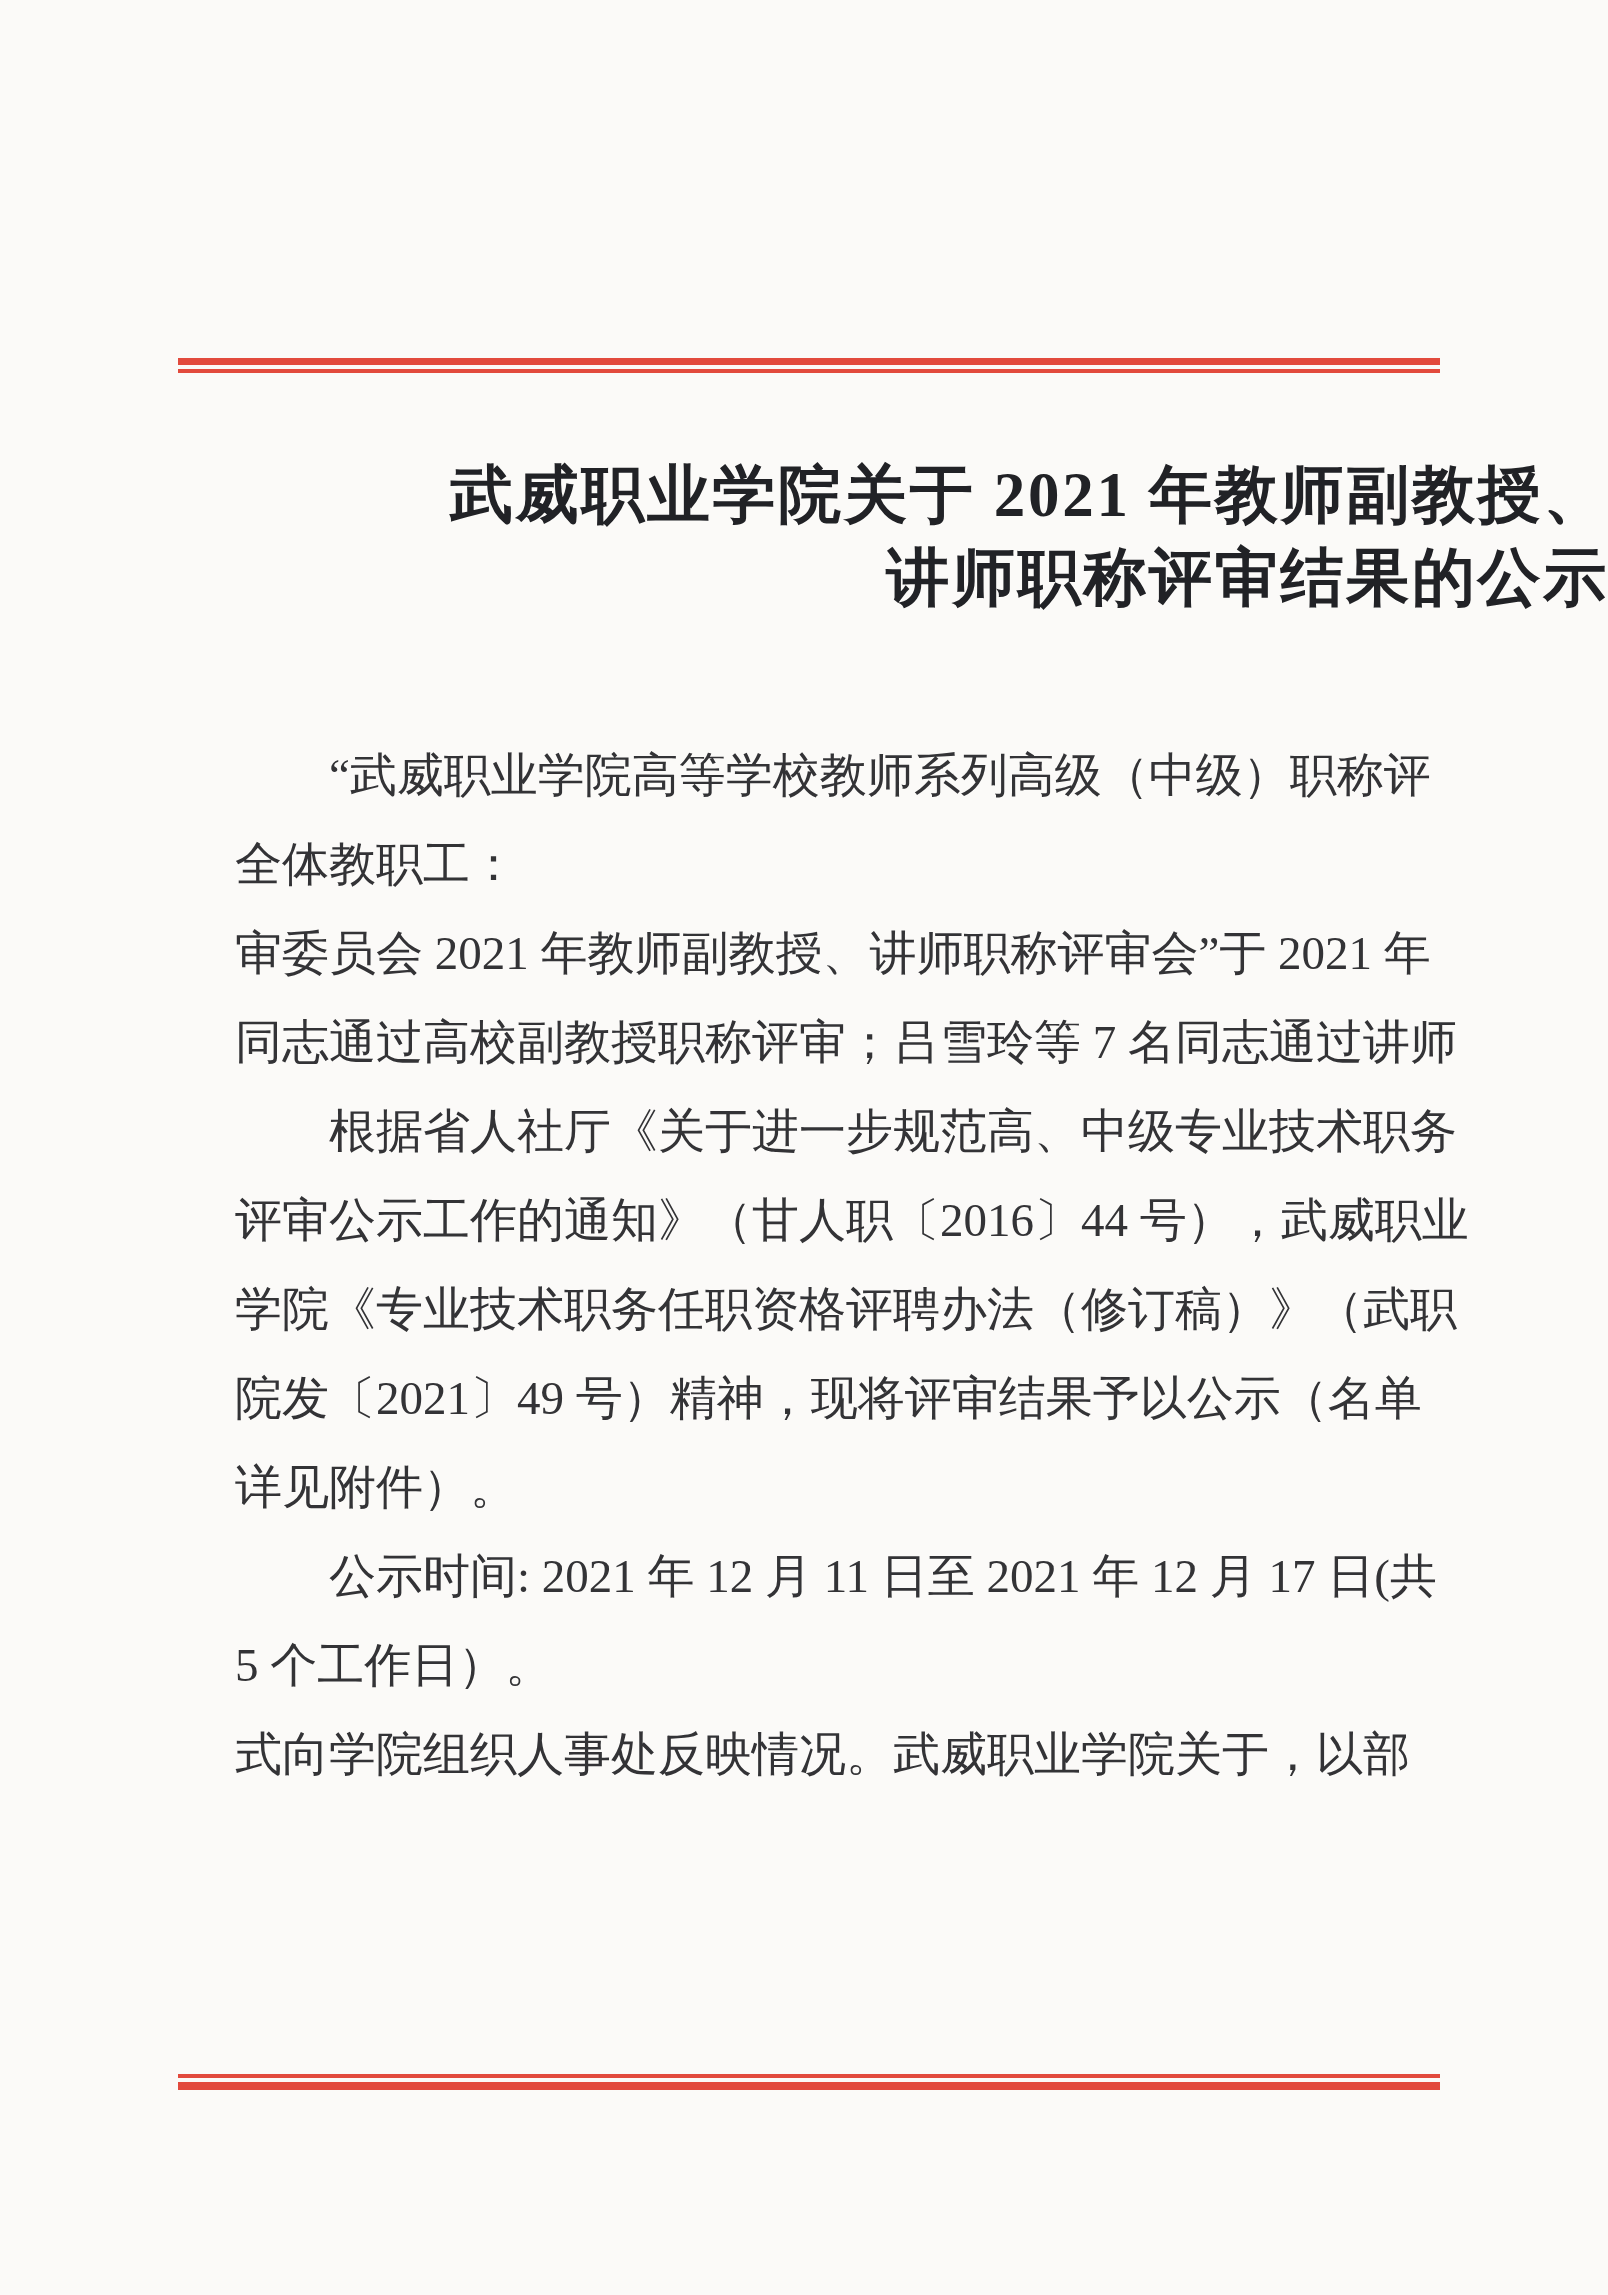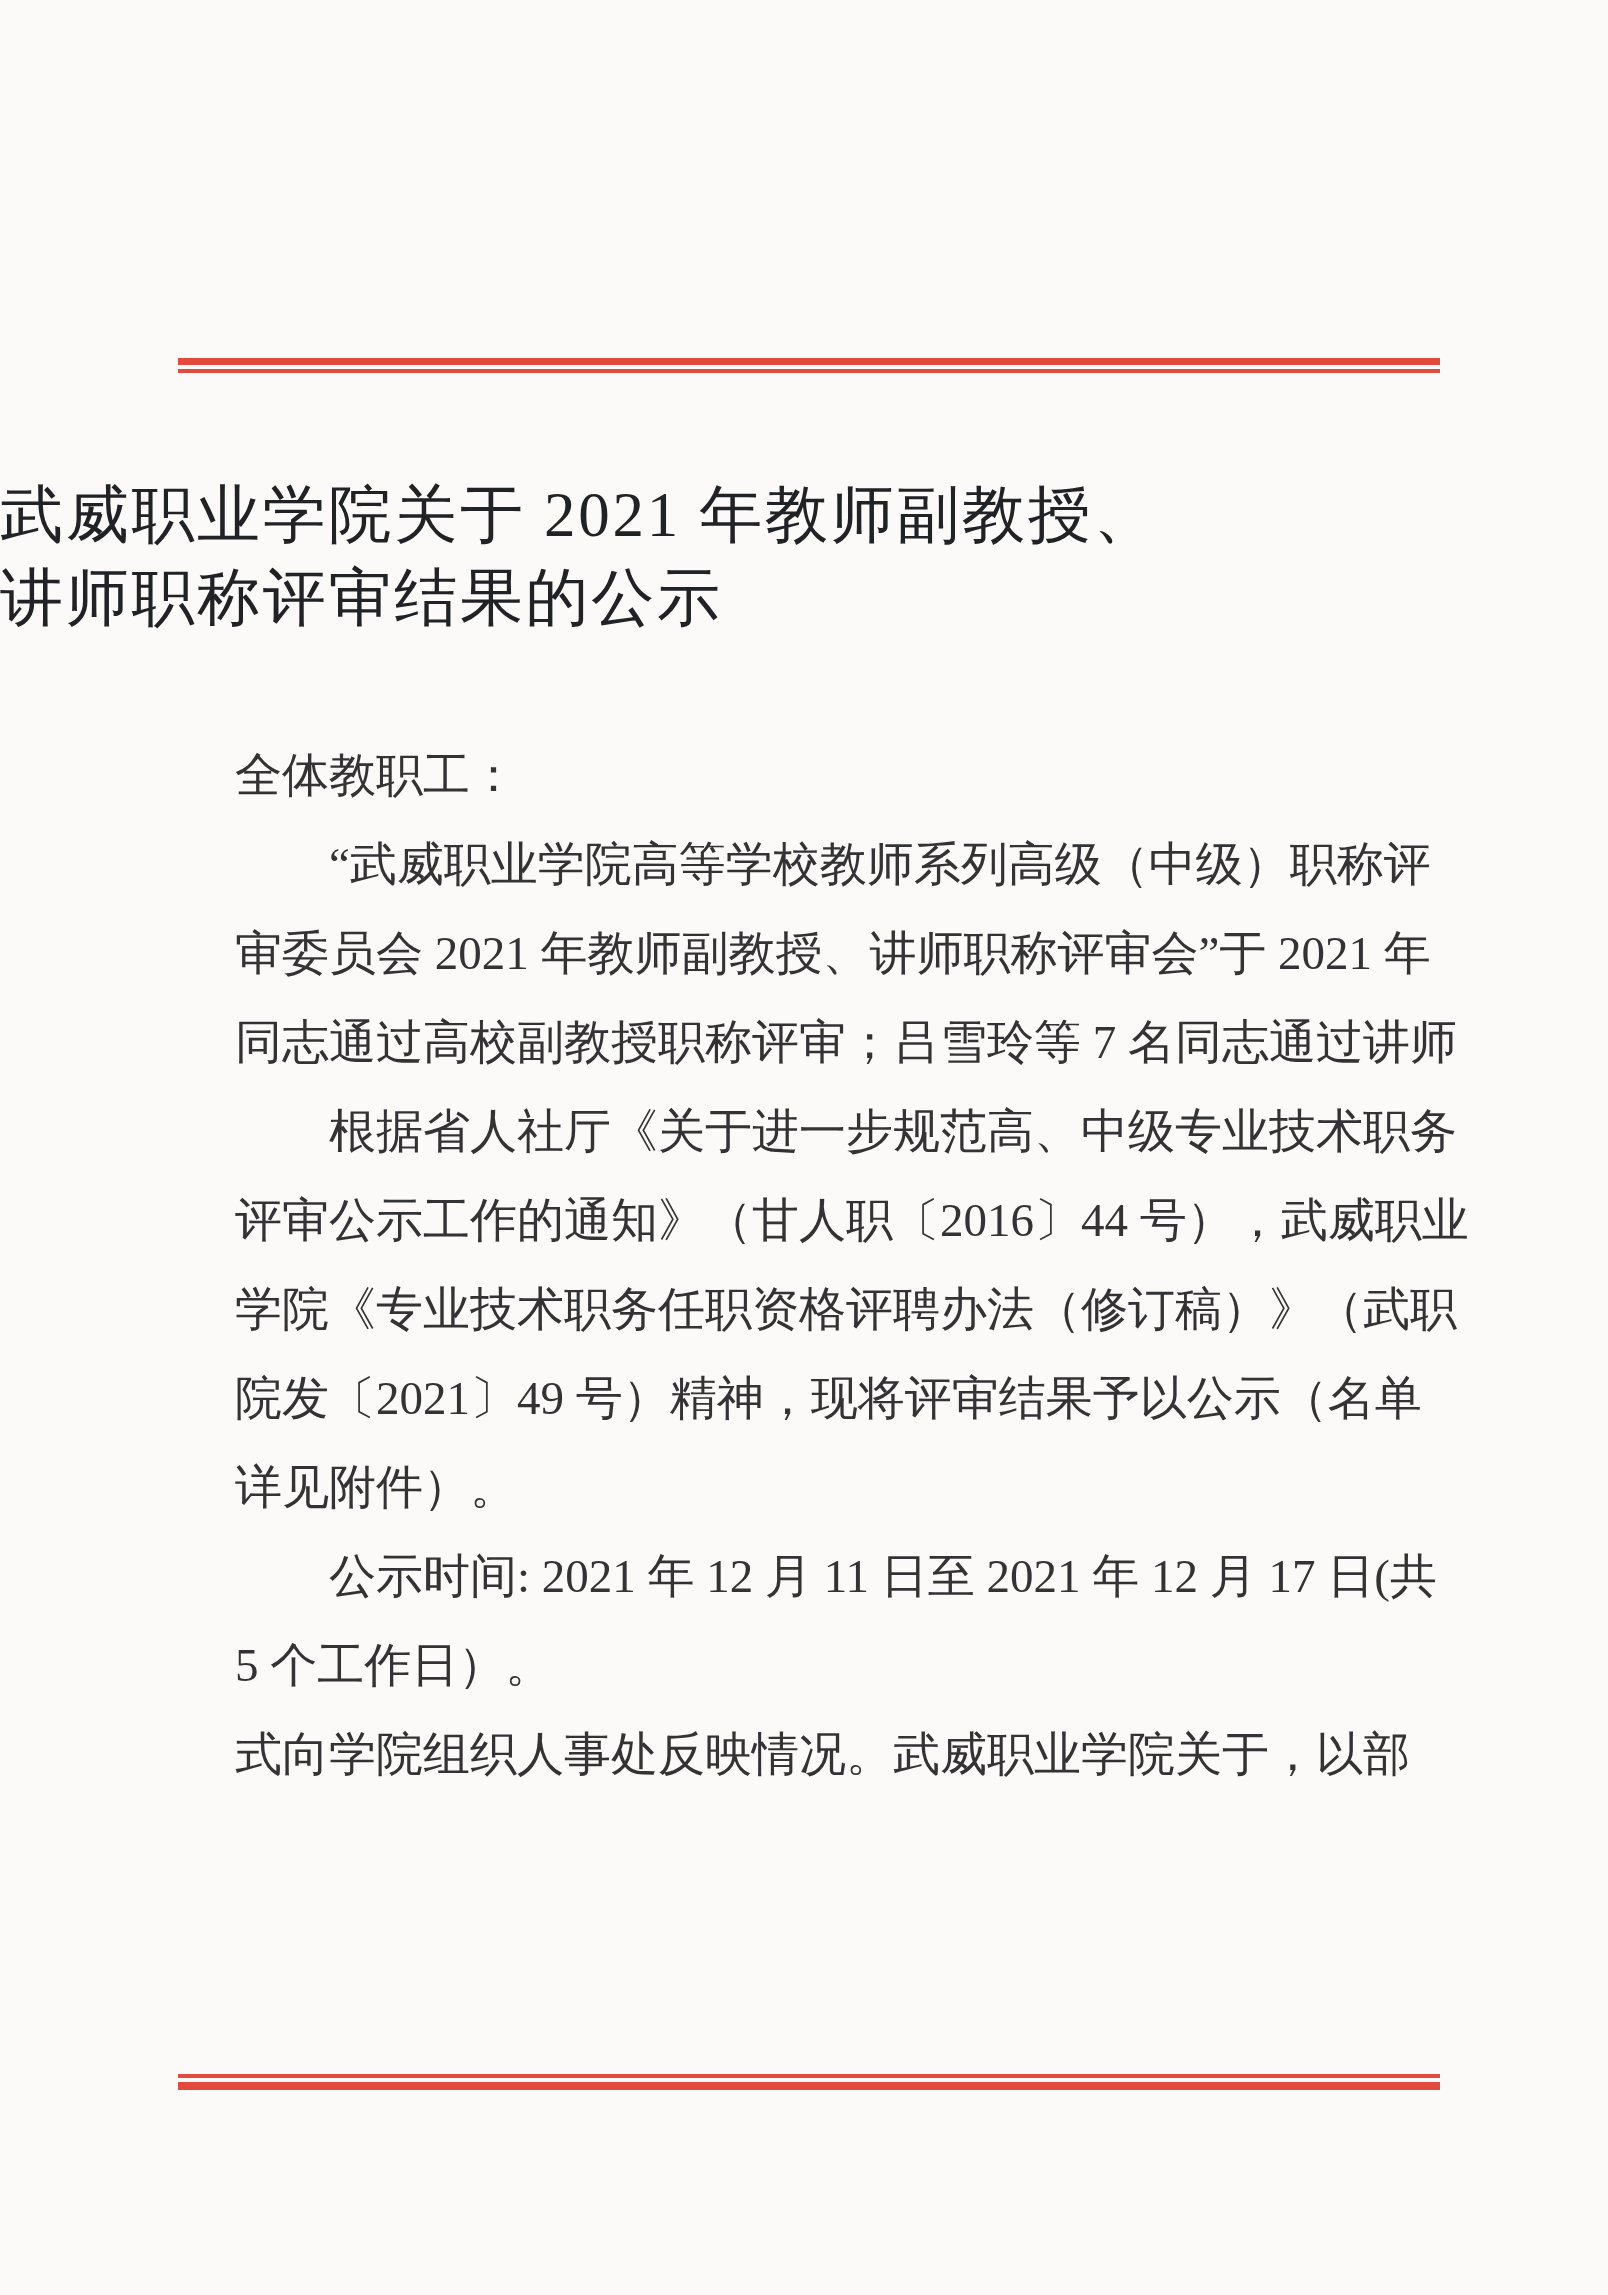--- a/index.html
+++ b/index.html
@@ -32,25 +32,25 @@
     left:178px;
     width:1262px;
     background:var(--red);
   }
   .rule-top-thick{ top:358px; height:7.3px; }
   .rule-top-thin { top:369px; height:4px;  }
   .rule-bottom-thin { top:2074px; height:4px;  }
   .rule-bottom-thick{ top:2082px; height:8px; }
   .doc-title{
     position:absolute;
-    top:474px; left:0; width:100%;
-    text-align:left;
+    top:454px; left:0; width:100%;
+    text-align:right;
     font-size:63px;
     line-height:83px;
-    font-weight:400;
+    font-weight:700;
     letter-spacing:2.7px;
     color:var(--title-black);
     white-space:nowrap;
   }
   .body-text{
     position:absolute;
     top:731px; left:235px;
     width:1155px;
     font-size:47px;
     line-height:89px;
@@ -67,22 +67,22 @@
 
   <div class="rule rule-top-thick"></div>
   <div class="rule rule-top-thin"></div>
 
   <div class="doc-title">
     <div>武威职业学院关于 2021 年教师副教授、</div>
     <div>讲师职称评审结果的公示</div>
   </div>
 
   <div class="body-text">
+    <div class="line indent">“武威职业学院高等学校教师系列高级（中级）职称评</div>
     <div class="line">全体教职工：</div>
-    <div class="line indent">“武威职业学院高等学校教师系列高级（中级）职称评</div>
     <div class="line">审委员会 2021 年教师副教授、讲师职称评审会”于 2021 年</div>
     <div class="line">同志通过高校副教授职称评审；吕雪玲等 7 名同志通过讲师</div>
     <div class="line indent">根据省人社厅《关于进一步规范高、中级专业技术职务</div>
     <div class="line">评审公示工作的通知》（甘人职〔2016〕44 号），武威职业</div>
     <div class="line">学院《专业技术职务任职资格评聘办法（修订稿）》（武职</div>
     <div class="line">院发〔2021〕49 号）精神，现将评审结果予以公示（名单</div>
     <div class="line">详见附件）。</div>
     <div class="line indent">公示时间: 2021 年 12 月 11 日至 2021 年 12 月 17 日(共</div>
     <div class="line">5 个工作日）。</div>
     <div class="line">式向学院组织人事处反映情况。武威职业学院关于，以部</div>

